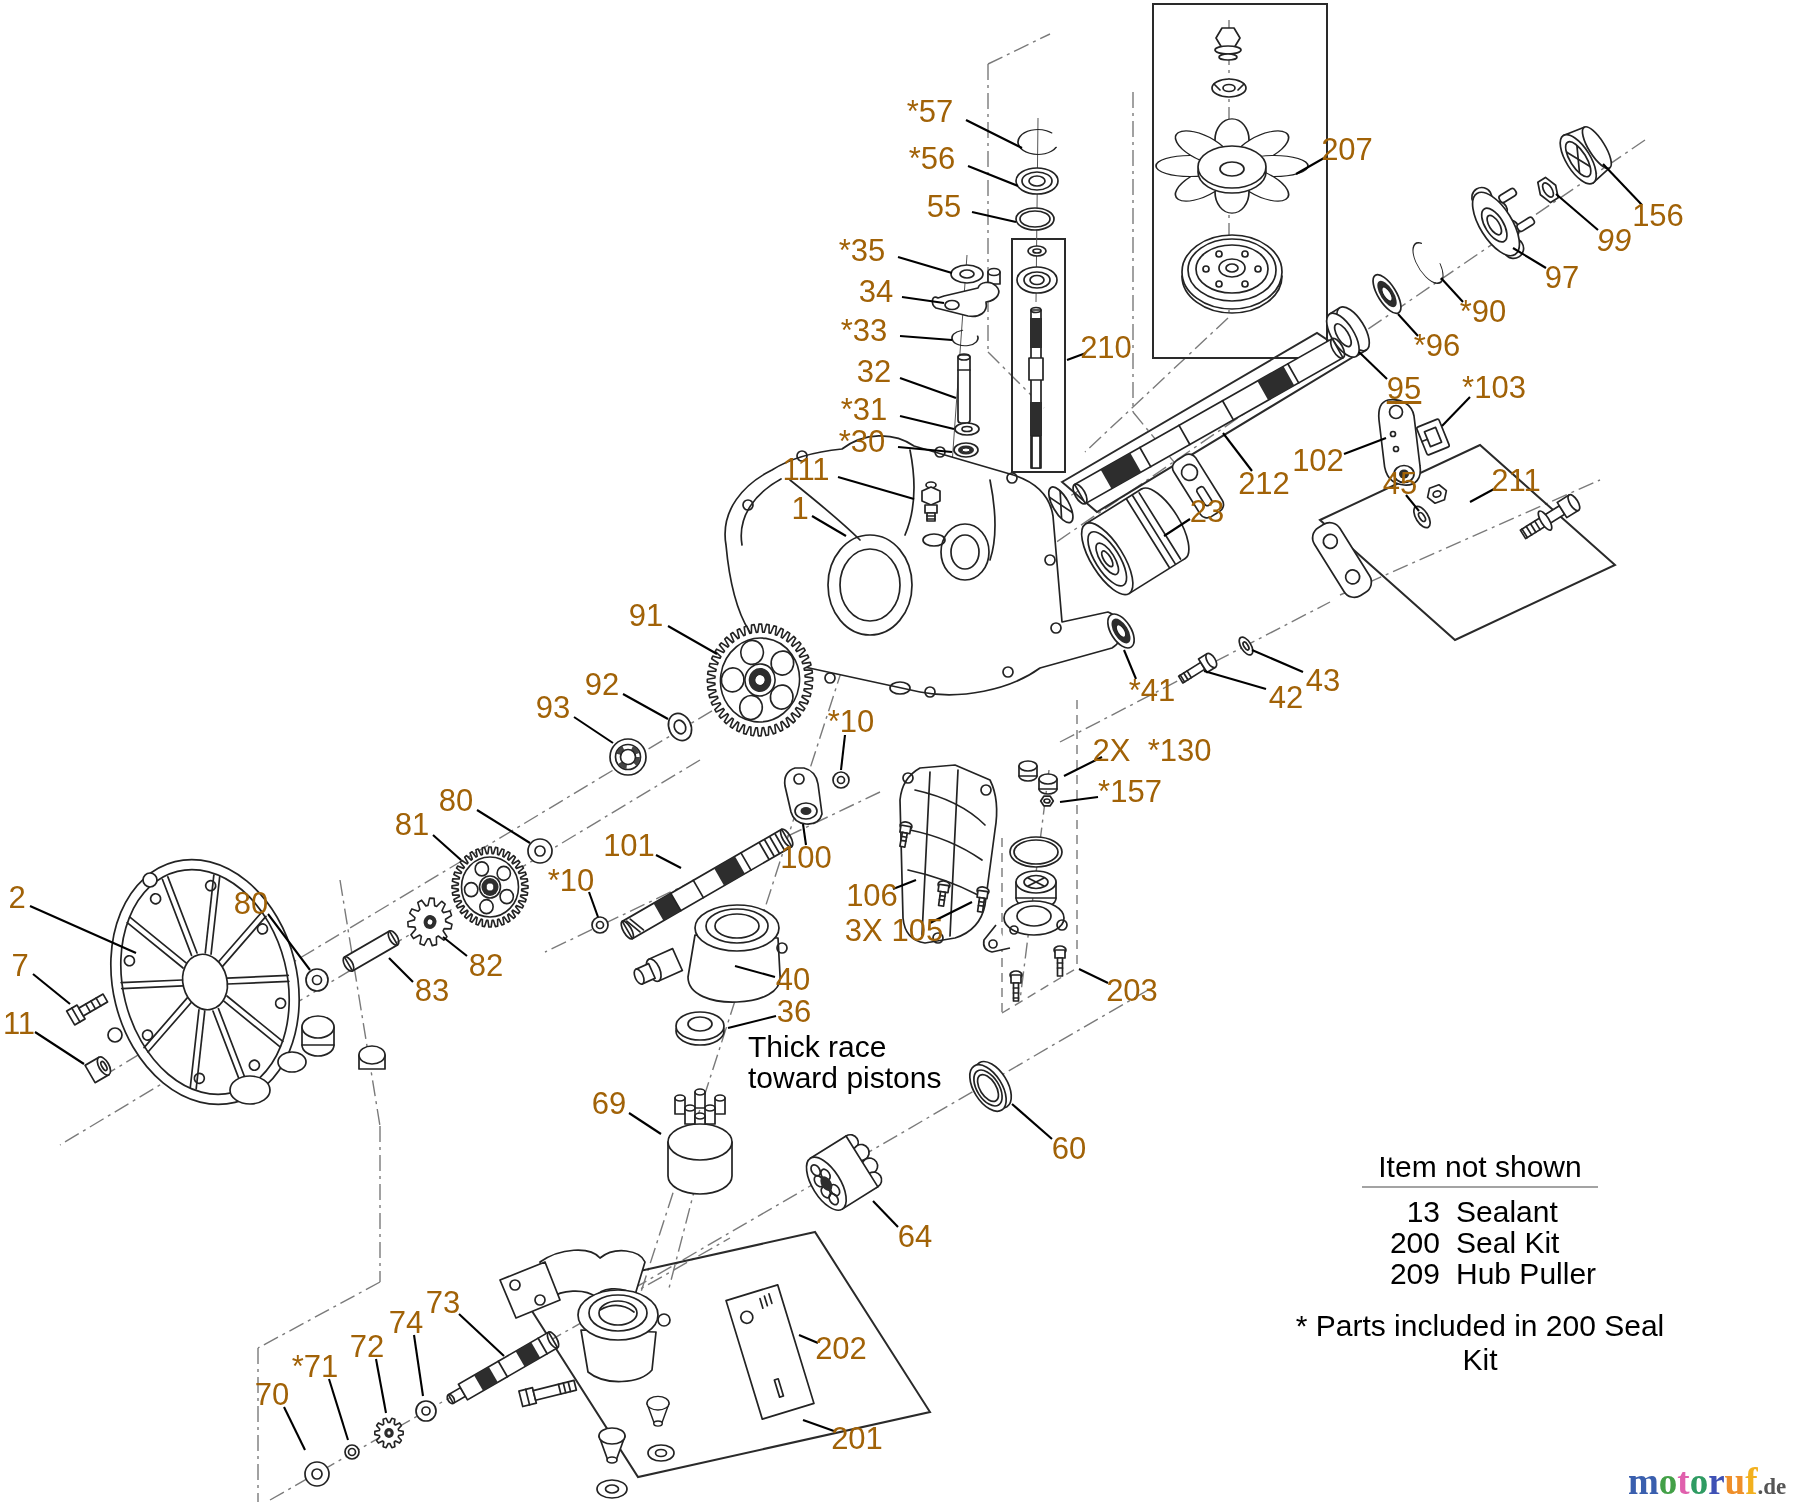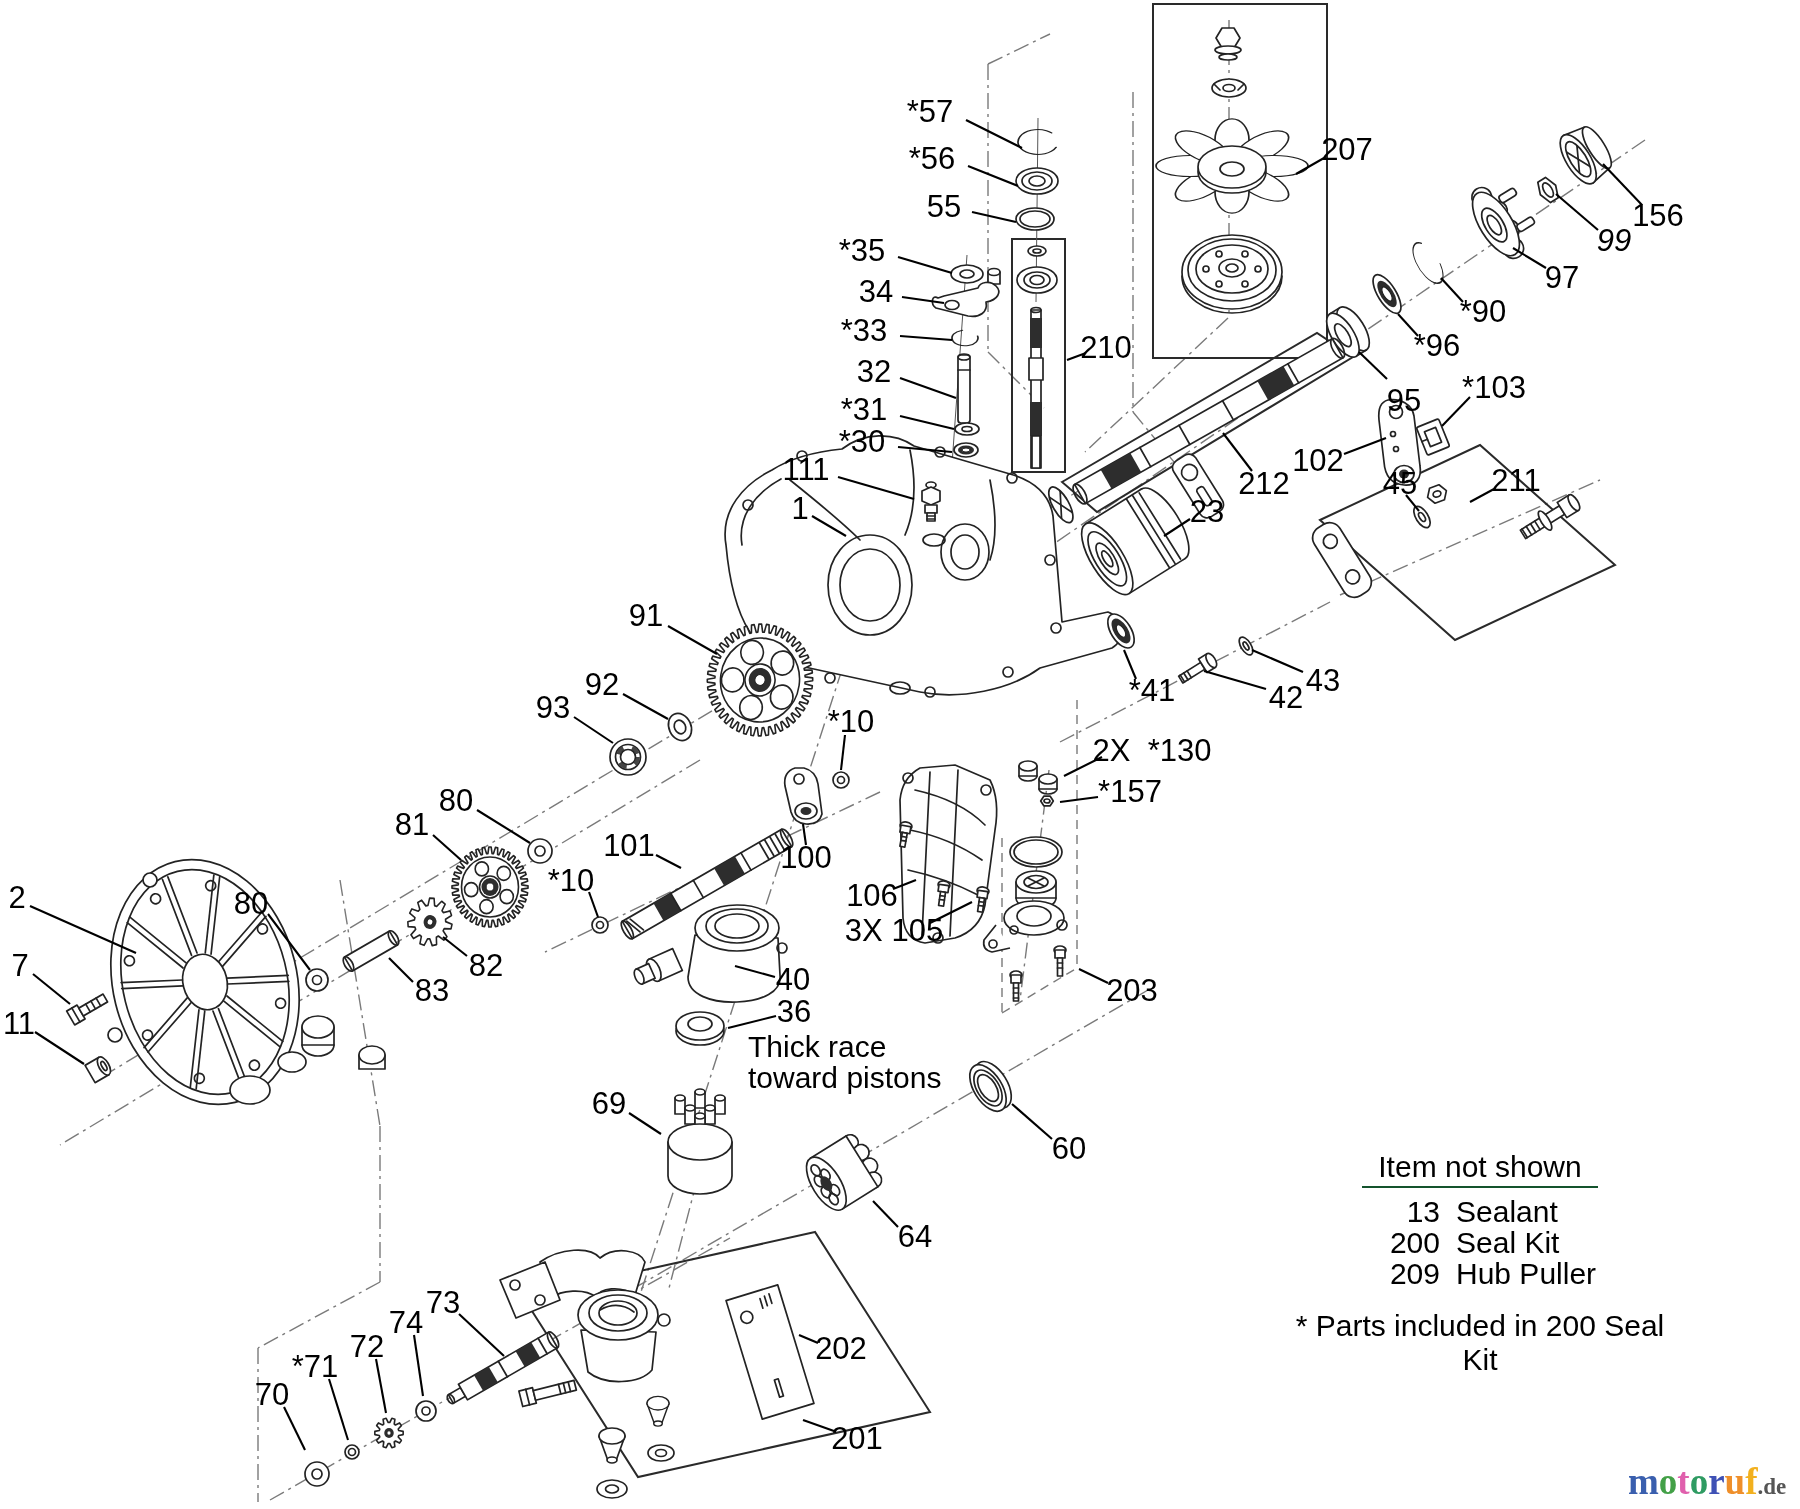--- a/index.html
+++ b/index.html
@@ -7,25 +7,25 @@
          font-family:"Liberation Sans",sans-serif;}
   #diagram{position:absolute;left:0;top:0;}
   .s{stroke:#232323;stroke-width:1.7;fill:none;stroke-linecap:round;stroke-linejoin:round;}
   .w{stroke:#232323;stroke-width:1.7;fill:#ffffff;stroke-linejoin:round;}
   .d{fill:#2d2d2d;stroke:none;}
   .thin{stroke:#555;stroke-width:1;fill:none;}
   .cl{stroke:#7a7a7a;stroke-width:1.4;fill:none;stroke-dasharray:16 5 3 5;}
   .dash{stroke:#7a7a7a;stroke-width:1.4;fill:none;stroke-dasharray:9 6;}
   .box{stroke:#2a2a2a;stroke-width:2;fill:none;}
   .ldr{stroke:#000;stroke-width:2.1;}
-  .callout{position:absolute;transform:translate(-50%,-50%);font-size:31px;color:#000000;
+  .callout{position:absolute;transform:translate(-50%,-50%);font-size:31px;color:#a16207;
            white-space:pre;letter-spacing:0;}
   #note{position:absolute;left:748px;top:1031px;font-size:30px;color:#000;line-height:31px;}
   #legend{position:absolute;left:1280px;top:1150px;width:400px;color:#000;}
-  #legend-title{display:inline-block;font-size:30px;border-bottom:2px solid #14532d;padding:0 16px 2px 16px;}
+  #legend-title{display:inline-block;font-size:30px;border-bottom:2px solid #a3a3a3;padding:0 16px 2px 16px;}
   #legend-title-wrap{text-align:center;}
   #legend-rows{margin:8px 0 0 86px;}
   .leg-row{display:flex;font-size:30px;line-height:31px;}
   .leg-num{width:74px;text-align:right;margin-right:16px;}
   #legend-note{margin-top:20px;text-align:center;font-size:30px;}
   #watermark{position:absolute;left:1628px;top:1460px;font-family:"Liberation Serif",serif;
              font-weight:bold;font-size:37px;white-space:nowrap;}
   #watermark .suffix{font-size:23px;font-weight:bold;}
 </style>
 </head>
@@ -783,21 +783,21 @@
       <span class="callout" style="left: 862px; top: 442px;">*30</span>
       <span class="callout" style="left: 806px; top: 470px;">111</span>
       <span class="callout" style="left: 800px; top: 509px;">1</span>
       <span class="callout" style="left: 1347px; top: 150px;">207</span>
       <span class="callout" style="left: 1106px; top: 348px;">210</span>
       <span class="callout" style="left: 1658px; top: 216px;">156</span>
       <span class="callout" style="left: 1614px; top: 241px; font-style: italic;">99</span>
       <span class="callout" style="left: 1562px; top: 278px;">97</span>
       <span class="callout" style="left: 1483px; top: 312px;">*90</span>
       <span class="callout" style="left: 1437px; top: 346px;">*96</span>
-      <span class="callout" style="left: 1404px; top: 401px;">95</span>
+      <span class="callout" style="left: 1404px; top: 389px; text-decoration: underline;">95</span>
       <span class="callout" style="left: 1494px; top: 388px;">*103</span>
       <span class="callout" style="left: 1318px; top: 461px;">102</span>
       <span class="callout" style="left: 1400px; top: 484px;">45</span>
       <span class="callout" style="left: 1516px; top: 481px;">211</span>
       <span class="callout" style="left: 1264px; top: 484px;">212</span>
       <span class="callout" style="left: 1207px; top: 512px;">23</span>
       <span class="callout" style="left: 1152px; top: 751px; text-align: center;">2X  *130</span>
       <span class="callout" style="left: 1130px; top: 792px;">*157</span>
       <span class="callout" style="left: 1152px; top: 691px;">*41</span>
       <span class="callout" style="left: 1286px; top: 698px;">42</span>

